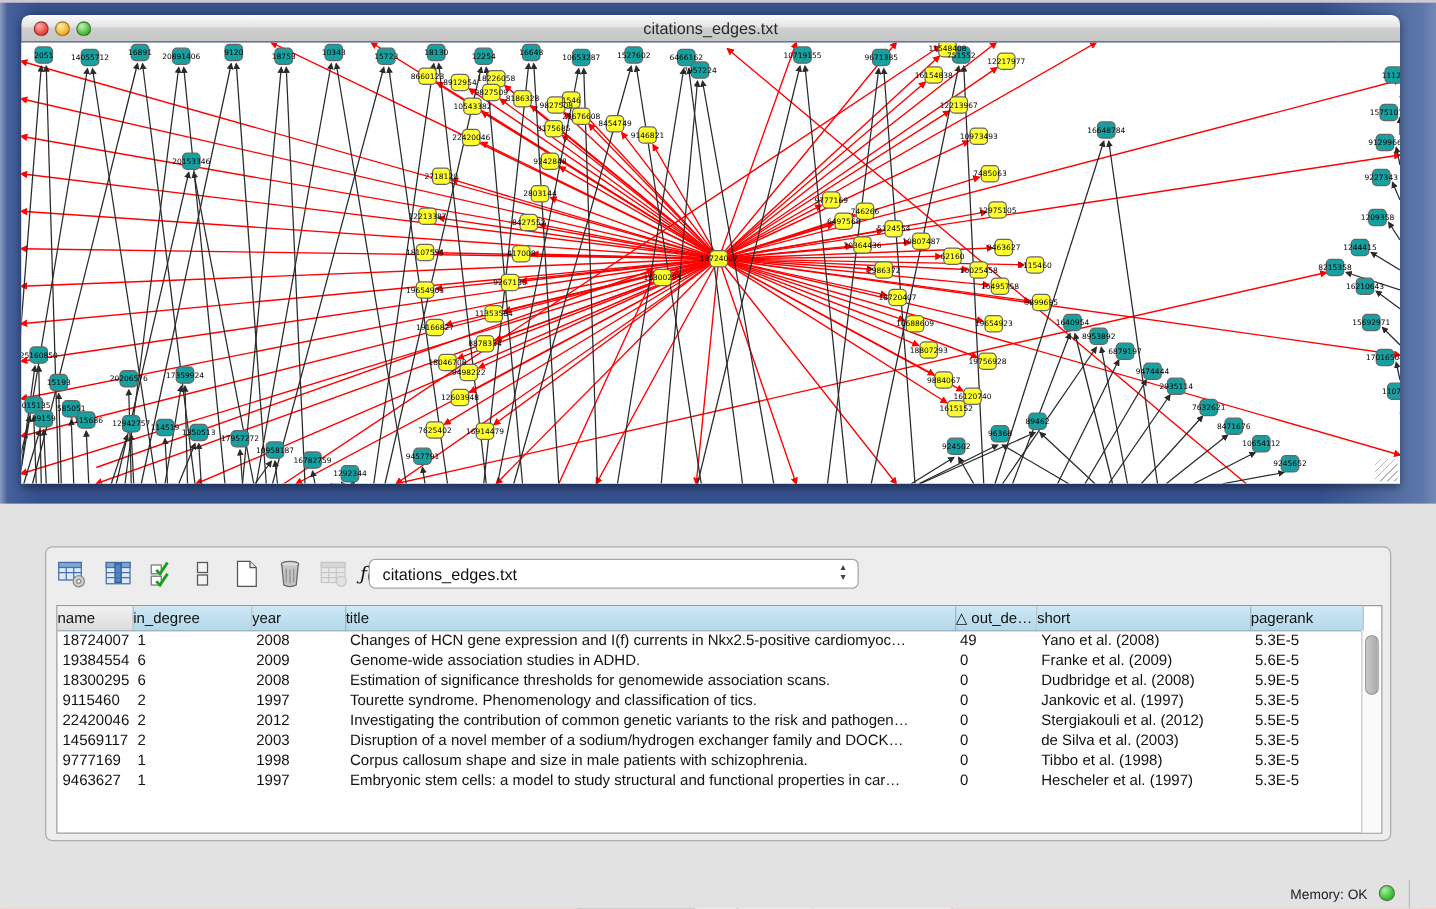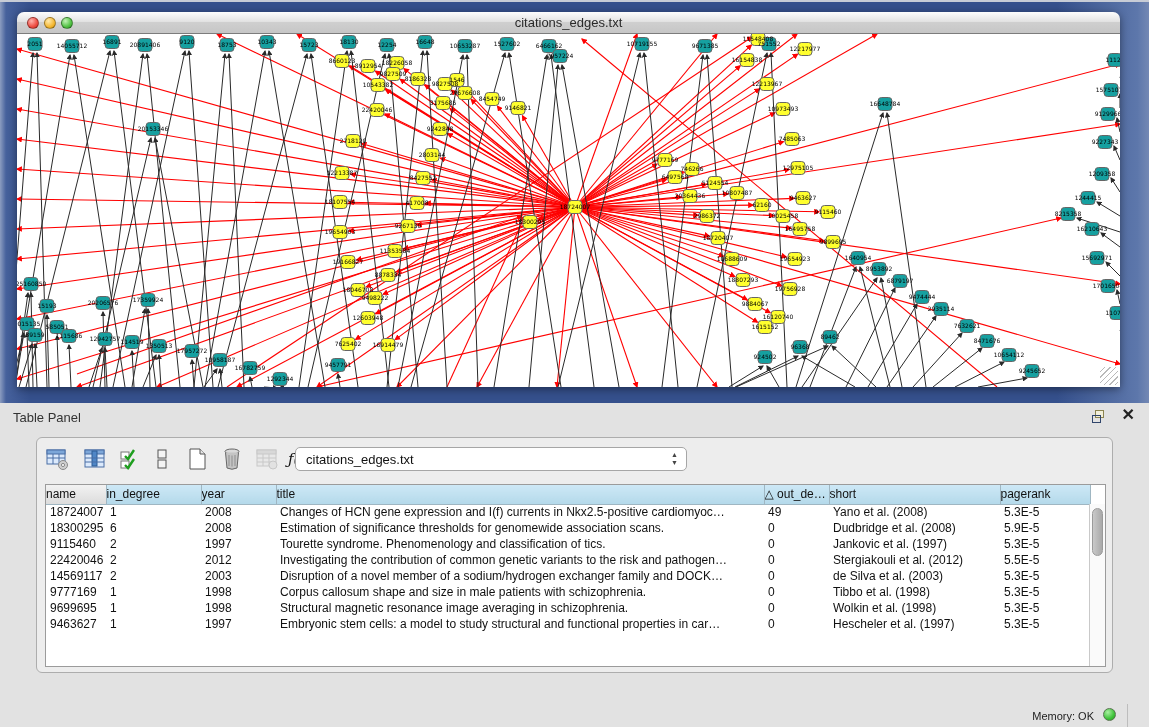--- a/index.html
+++ b/index.html
@@ -531,28 +531,20 @@
               <text x="748" y="295" text-anchor="middle">1615152</text>
               <text x="558" y="175" text-anchor="middle">18724007</text>
             </g>
         </svg>
         <div class="grip"></div>
       </div>
     </div>
   </div>
 
   <div id="tablepanel">
-    <div class="tp-header">
-      <span class="tp-title">Table Panel</span>
-      <span class="tp-float">
-          <span class="sq1"></span>
-          <span class="sq2"></span>
-        </span>
-      <span class="tp-close">✕</span>
-    </div>
 
     <div class="tp-box">
       <div class="toolbar">
         <span class="tbi" style="left:0">
           <svg class="icon-svg" viewBox="0 0 24 24">
               <rect x="2" y="3" width="18" height="14" fill="#dceafc" stroke="#4a6fa5"></rect>
               <rect x="2" y="3" width="18" height="4" fill="#7da7d9" stroke="#4a6fa5"></rect>
               <path d="M8 7v10 M14 7v10 M2 11h18" stroke="#4a6fa5" fill="none"></path>
               <circle cx="18" cy="18" r="4.5" fill="#cfcfcf" stroke="#8a8a8a"></circle>
               <circle cx="18" cy="18" r="1.6" fill="#f5f5f5" stroke="#8a8a8a"></circle>
@@ -627,20 +619,29 @@
               <tr>
                 <td>18724007</td>
                 <td>1</td>
                 <td>2008</td>
                 <td>Changes of HCN gene expression and I(f) currents in Nkx2.5-positive cardiomyoc…</td>
                 <td>49</td>
                 <td>Yano et al. (2008)</td>
                 <td>5.3E-5</td>
               </tr>
               <tr>
+                <td>19384554</td>
+                <td>6</td>
+                <td>2009</td>
+                <td>Genome-wide association studies in ADHD.</td>
+                <td>0</td>
+                <td>Franke et al. (2009)</td>
+                <td>5.6E-5</td>
+              </tr>
+              <tr>
                 <td>18300295</td>
                 <td>6</td>
                 <td>2008</td>
                 <td>Estimation of significance thresholds for genomewide association scans.</td>
                 <td>0</td>
                 <td>Dudbridge et al. (2008)</td>
                 <td>5.9E-5</td>
               </tr>
               <tr>
                 <td>9115460</td>
@@ -672,29 +673,20 @@
               <tr>
                 <td>9777169</td>
                 <td>1</td>
                 <td>1998</td>
                 <td>Corpus callosum shape and size in male patients with schizophrenia.</td>
                 <td>0</td>
                 <td>Tibbo et al. (1998)</td>
                 <td>5.3E-5</td>
               </tr>
               <tr>
-                <td>9699695</td>
-                <td>1</td>
-                <td>1998</td>
-                <td>Structural magnetic resonance image averaging in schizophrenia.</td>
-                <td>0</td>
-                <td>Wolkin et al. (1998)</td>
-                <td>5.3E-5</td>
-              </tr>
-              <tr>
                 <td>9463627</td>
                 <td>1</td>
                 <td>1997</td>
                 <td>Embryonic stem cells: a model to study structural and functional properties in car…</td>
                 <td>0</td>
                 <td>Hescheler et al. (1997)</td>
                 <td>5.3E-5</td>
               </tr>
             </tbody>
         </table>

